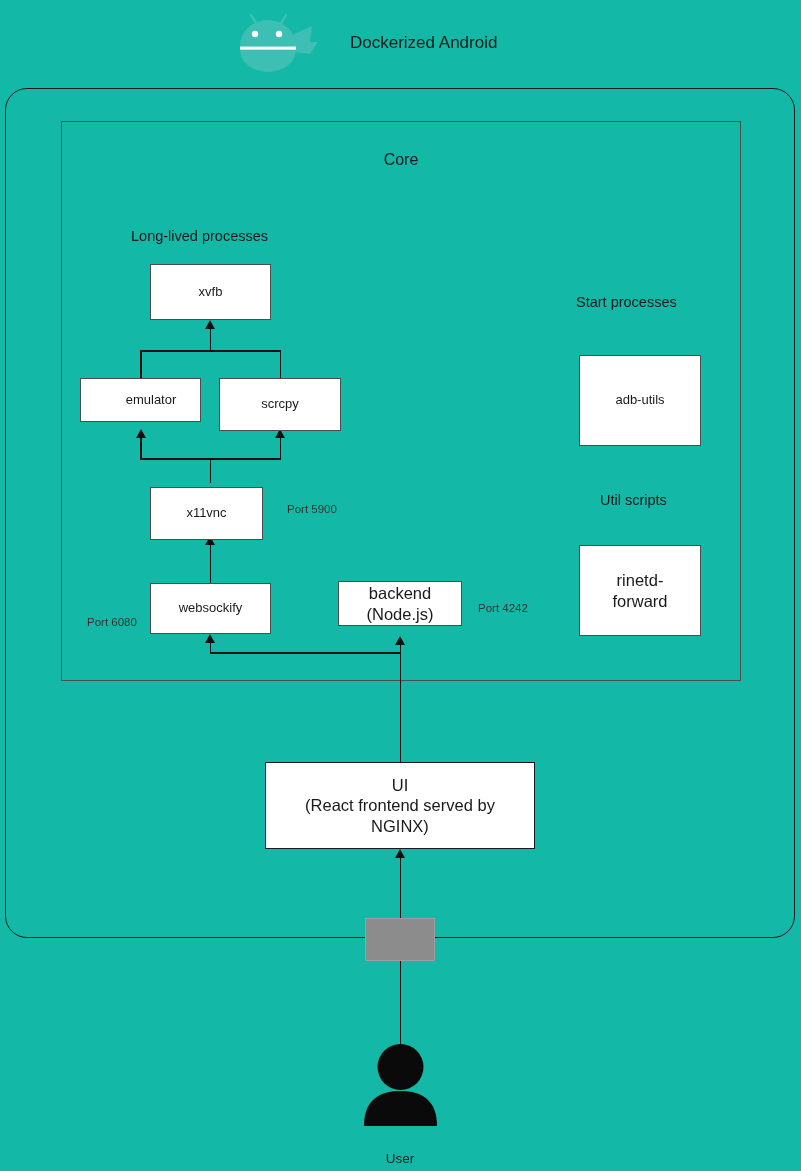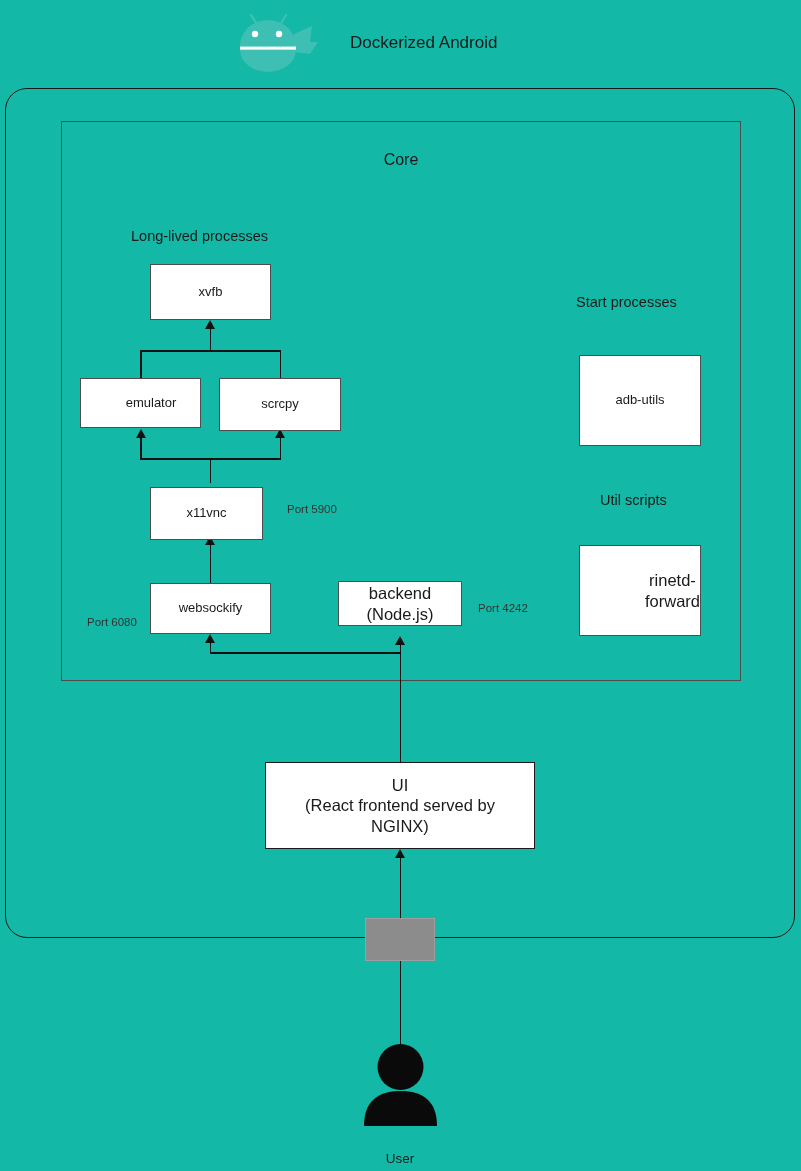--- a/index.html
+++ b/index.html
@@ -85,27 +85,27 @@
     display: flex;
     align-items: center;
     justify-content: center;
     text-align: center;
     font-size: 13px;
     color: #1a1a1a;
     line-height: 1.25;
     z-index: 3;
   }
   .n-xvfb        { left: 150px; top: 264px; width: 121px; height: 56px; }
-  .n-emulator    { left:  80px; top: 378px; width: 121px; height: 50px; padding-left: 21px; }
+  .n-emulator    { left:  80px; top: 378px; width: 121px; height: 44px; padding-left: 21px; }
   .n-scrcpy      { left: 219px; top: 378px; width: 122px; height: 53px; }
   .n-x11vnc      { left: 150px; top: 487px; width: 113px; height: 53px; text-align: center; }
   .n-websockify  { left: 150px; top: 583px; width: 121px; height: 51px; }
   .n-backend     { left: 338px; top: 581px; width: 124px; height: 45px; font-size: 16.5px; }
   .n-adbutils    { left: 579px; top: 355px; width: 122px; height: 91px; }
-  .n-rinetd      { left: 579px; top: 545px; width: 122px; height: 91px; font-size: 16.5px; justify-content: flex-end; }
+  .n-rinetd      { left: 579px; top: 545px; width: 122px; height: 91px; font-size: 16.5px; }
   .n-ui {
     left: 265px; top: 762px; width: 270px; height: 87px;
     font-size: 16.5px;
     border-color: #1a1a1a;
   }
 
   
   .port-label {
     position: absolute;
     font-size: 11.5px;

